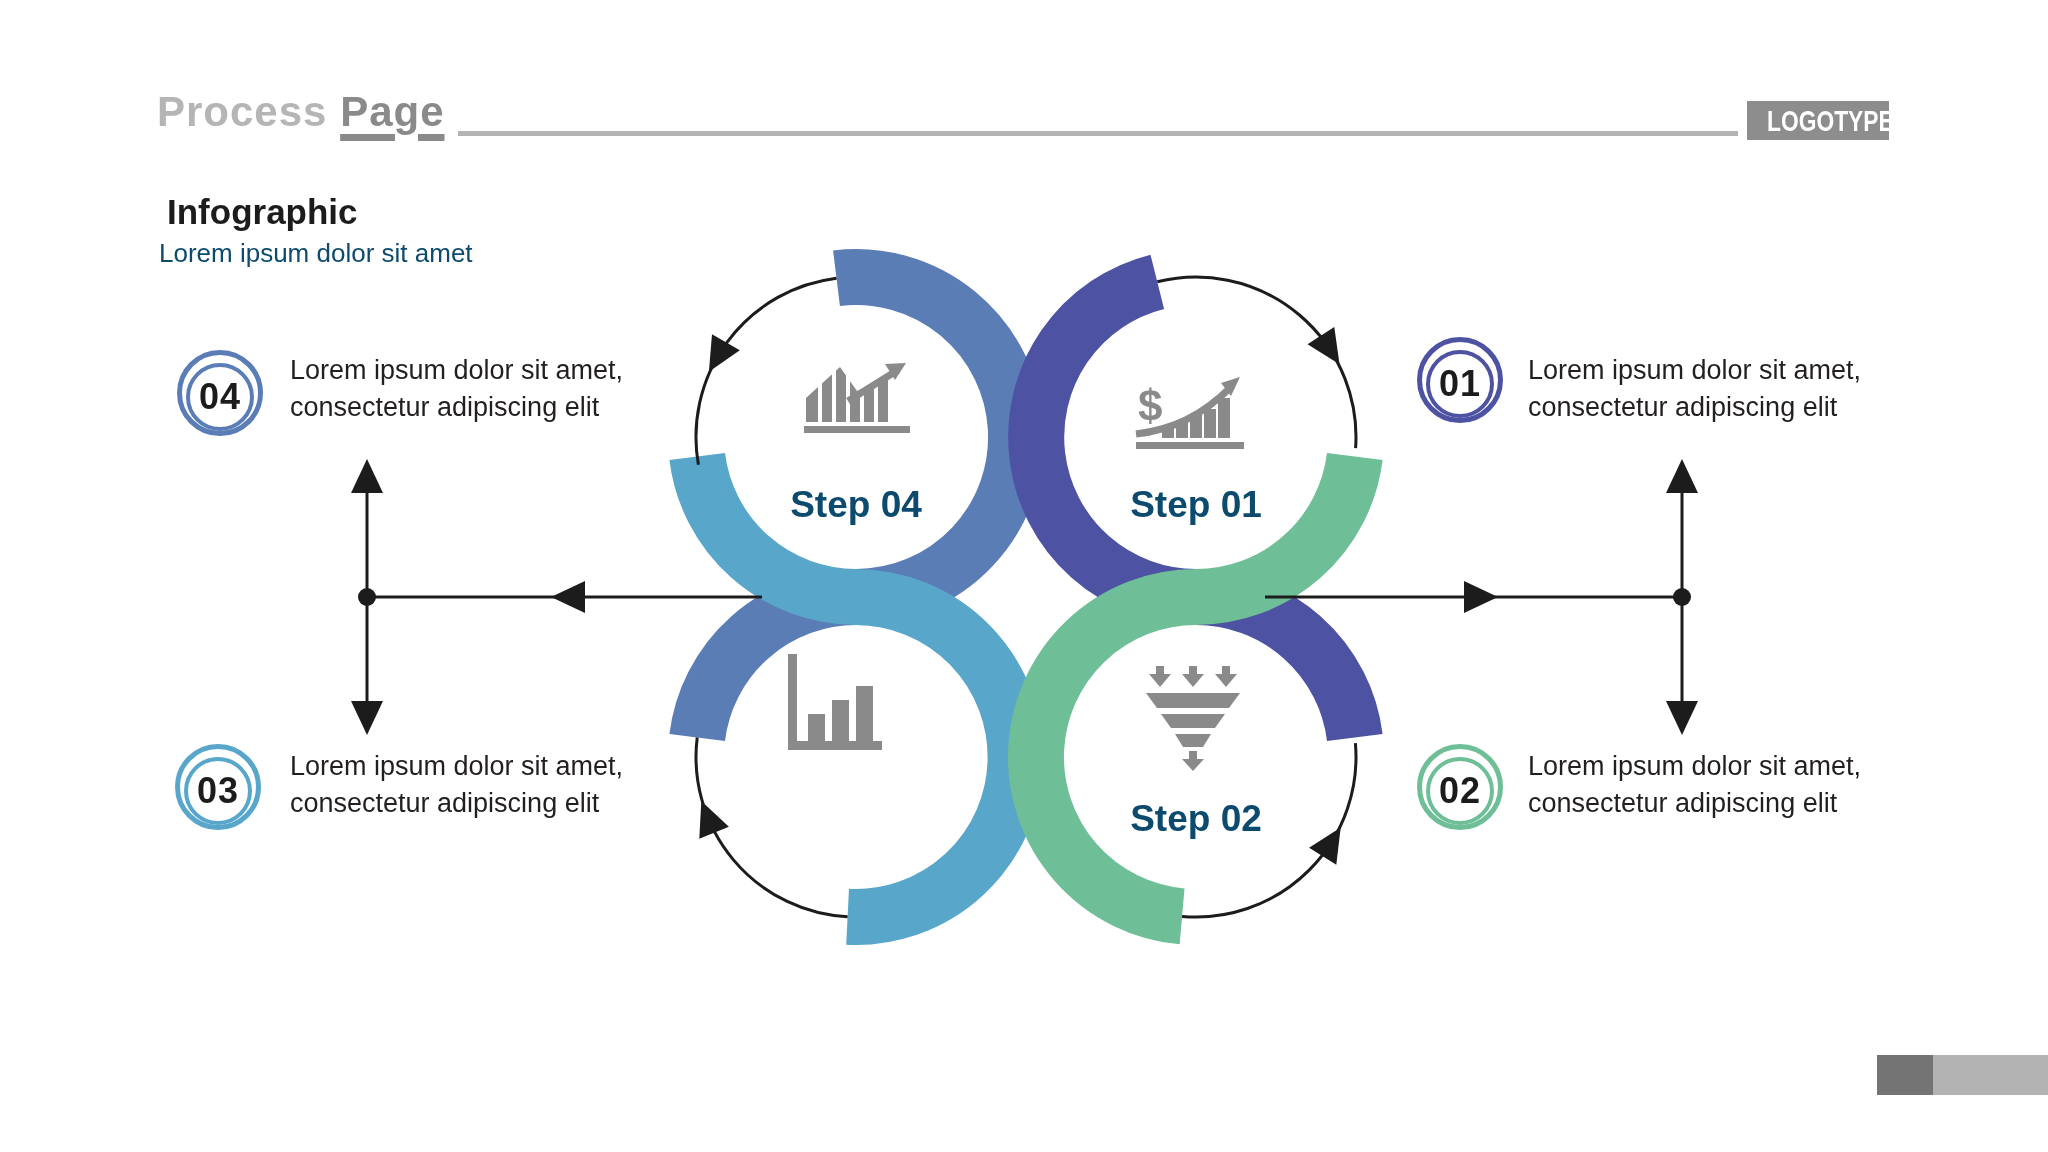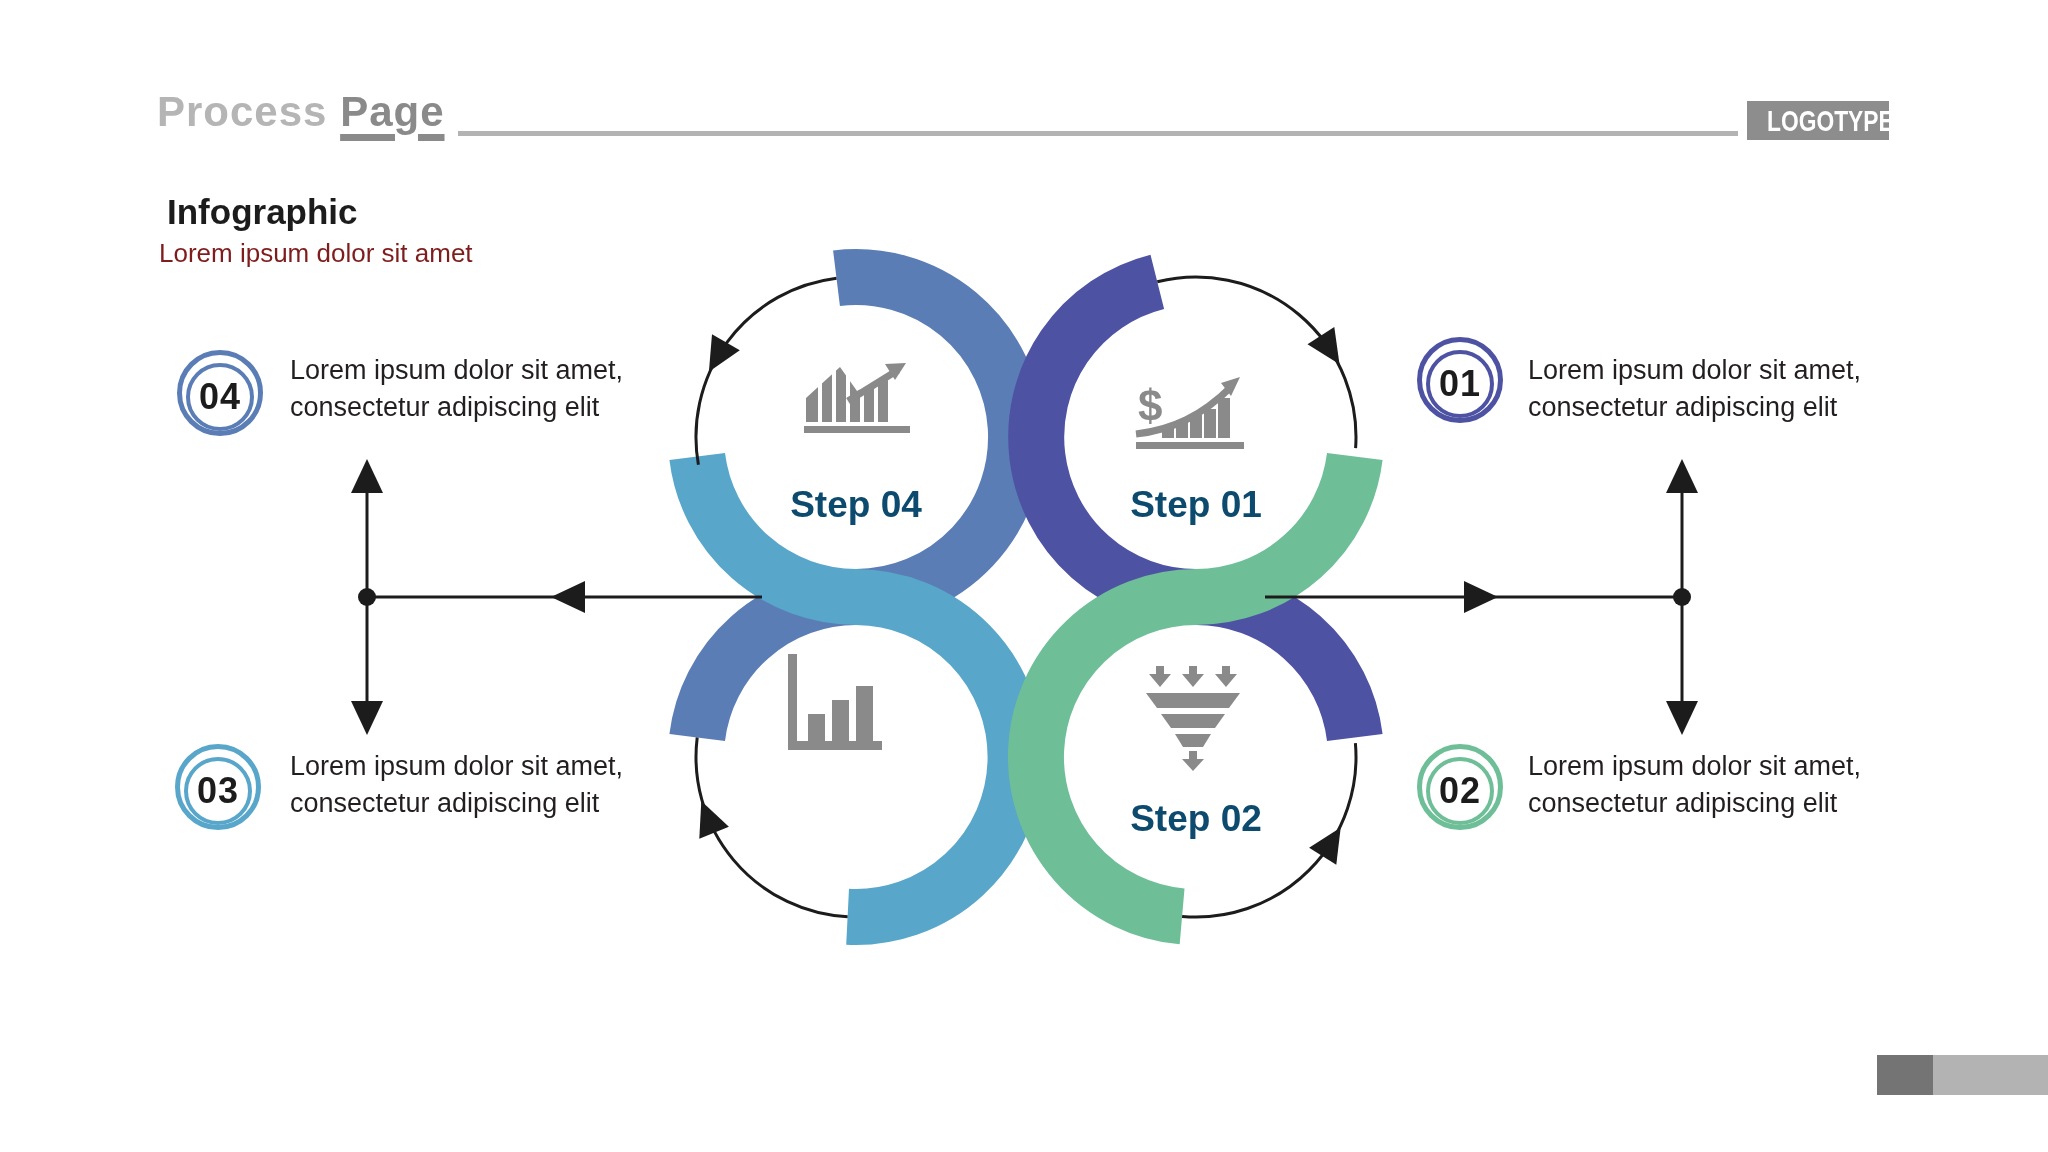--- a/index.html
+++ b/index.html
@@ -8,21 +8,21 @@
   
   .title{position:absolute;left:157px;top:88px;font-size:42px;font-weight:bold;letter-spacing:1px;white-space:nowrap;}
   .title .w1{color:#b5b5b5;}
   .title .w2{color:#8a8a8a;text-decoration:underline;text-decoration-thickness:7px;text-underline-offset:8px;}
   .title-rule{position:absolute;left:458px;top:131px;width:1280px;height:5px;background:#b3b3b3;}
   .logotype{position:absolute;left:1747px;top:101px;width:142px;height:39px;background:#8d8d8d;
             display:flex;align-items:center;justify-content:flex-start;}
   .logotype span{color:#ffffff;font-weight:bold;font-size:30px;transform:scaleX(0.76);letter-spacing:0px;}
   
   .heading{position:absolute;left:159px;top:192px;font-size:35px;font-weight:bold;color:#1d1c1c;margin-left:8px;}
-  .subheading{position:absolute;left:159px;top:238px;font-size:26px;color:#7f1d1d;}
+  .subheading{position:absolute;left:159px;top:238px;font-size:26px;color:#0c4a6e;}
   
   .diagram{position:absolute;left:0;top:0;width:2048px;height:1152px;}
   
   .step-label{position:absolute;width:240px;text-align:center;font-size:37px;font-weight:bold;color:#0c4a6e;}
   
   .badge{position:absolute;width:76px;height:76px;border:5px solid #888;border-radius:50%;
          display:flex;align-items:flex-end;justify-content:center;background:#fff;}
   .badge-inner{width:60px;height:60px;border:4px solid #888;border-radius:50%;
          display:flex;align-items:center;justify-content:center;}
   .badge-number{font-size:36px;font-weight:bold;color:#1d1c1c;letter-spacing:1px;}

